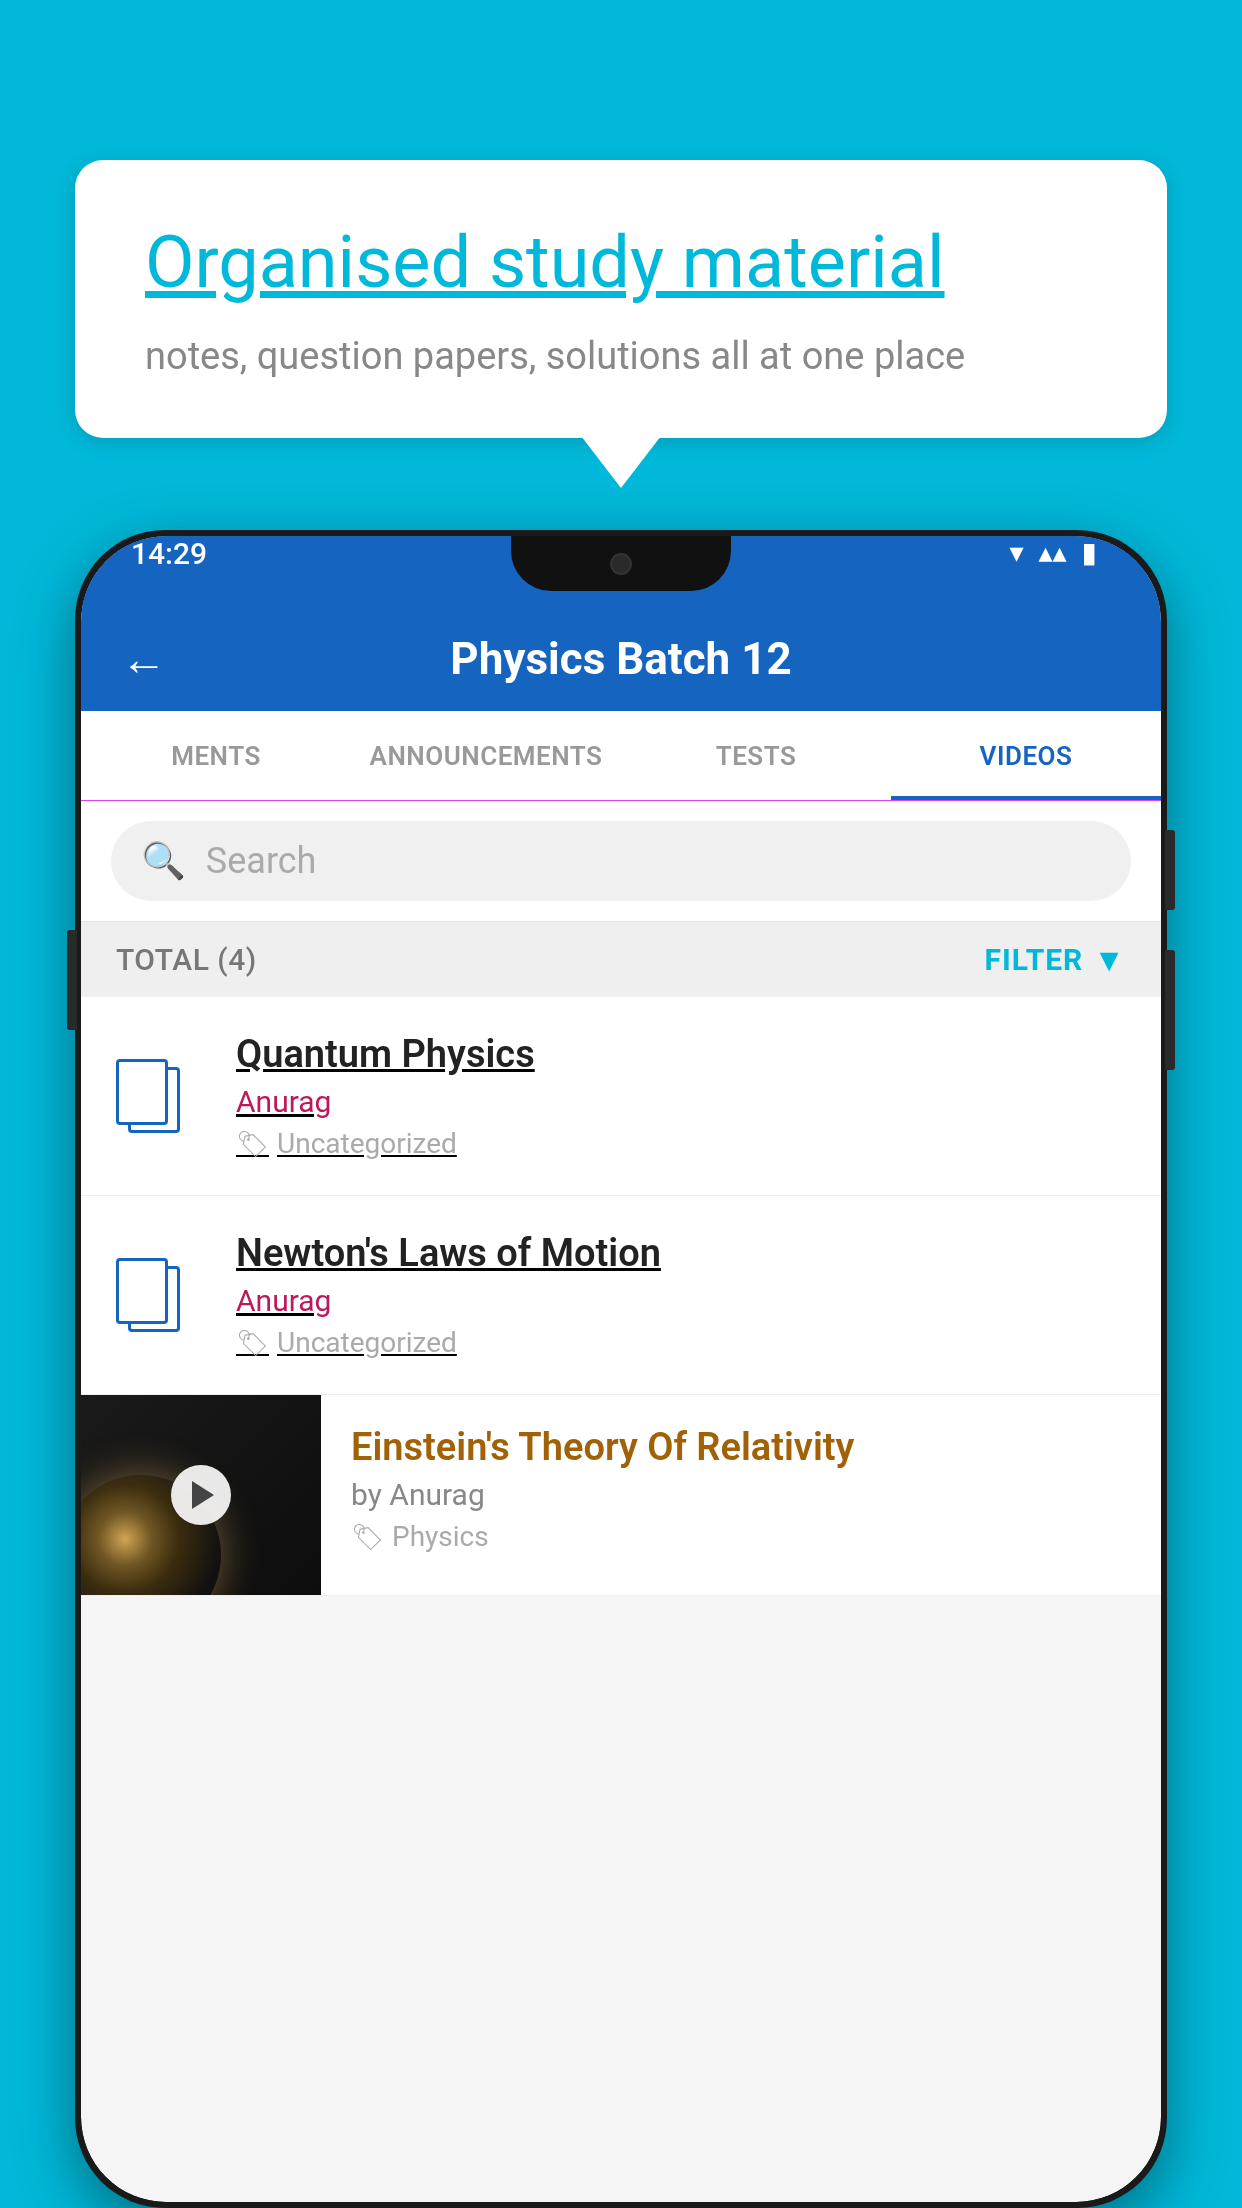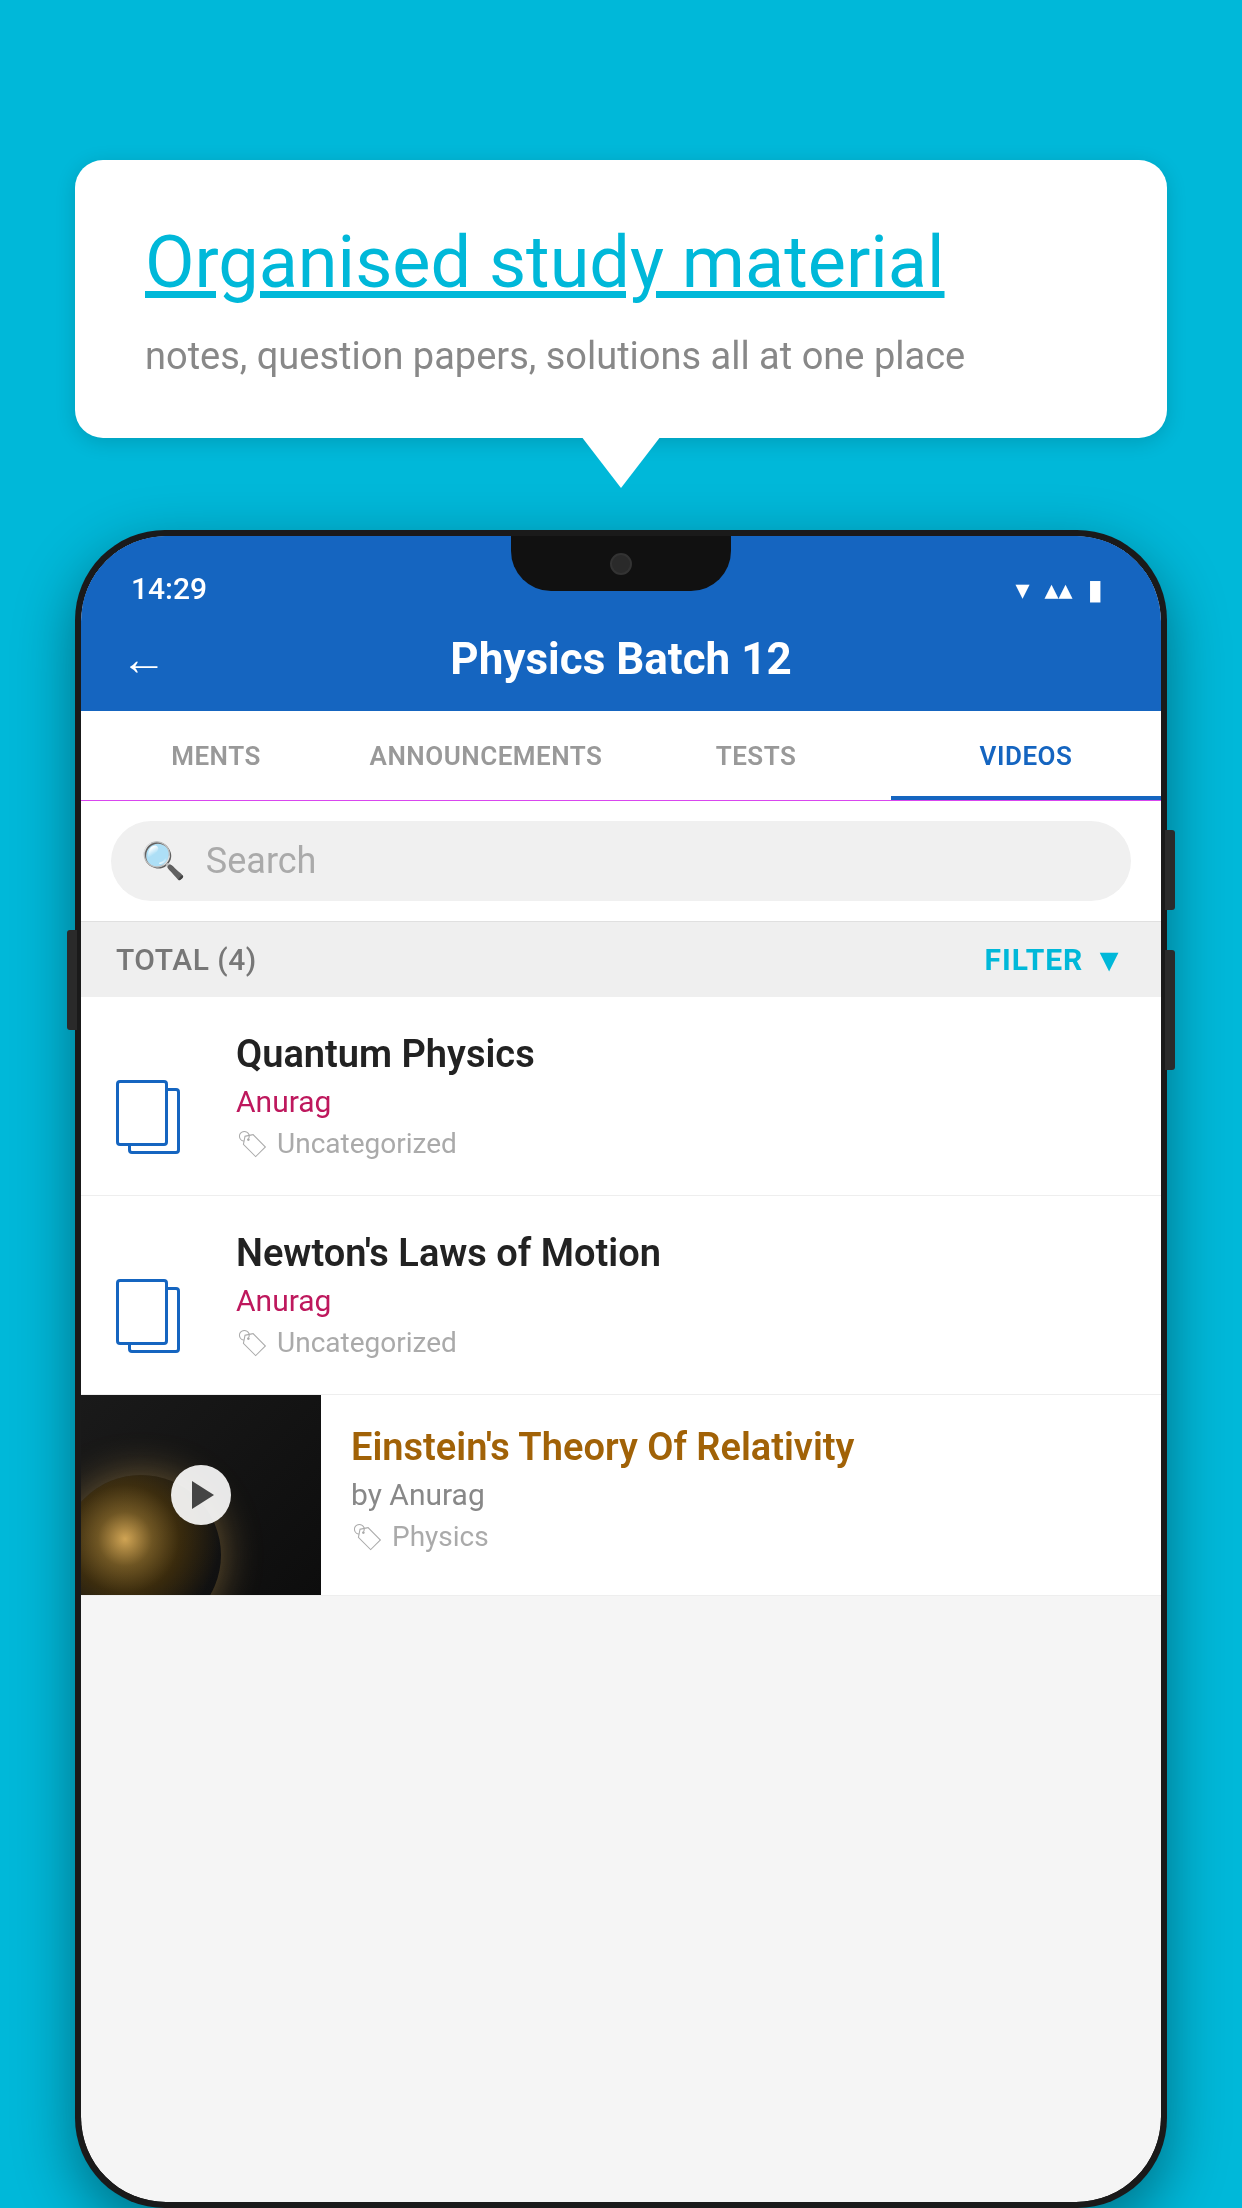--- a/index.html
+++ b/index.html
@@ -104,25 +104,25 @@
       background: #2a2a2a;
       border-radius: 50%;
       border: 2px solid #333;
     }
 
     
     .status-bar {
       position: absolute;
       top: 0;
       left: 0;
-      right: 8px;
+      right: 14px;
       height: 70px;
       background: #1565C0;
       display: flex;
-      align-items: flex-end;
+      align-items: flex-start;
       justify-content: space-between;
       padding: 0 50px;
       z-index: 50;
       gap: 40px;
     }
 
     .status-time {
       color: white;
       font-size: 30px;
       font-weight: 500;
@@ -286,25 +286,26 @@
     }
 
     
     .video-list {
       background: white;
       overflow: hidden;
     }
 
     .video-item {
       display: flex;
-      align-items: flex-end;
+      align-items: center;
       padding: 35px 35px;
       border-bottom: 1px solid #eee;
       background: white;
       min-height: 180px;
+      text-decoration: underline;
     }
 
     .video-item-icon {
       width: 90px;
       margin-right: 30px;
       flex-shrink: 0;
       margin-top: 5px;
     }
 
     

